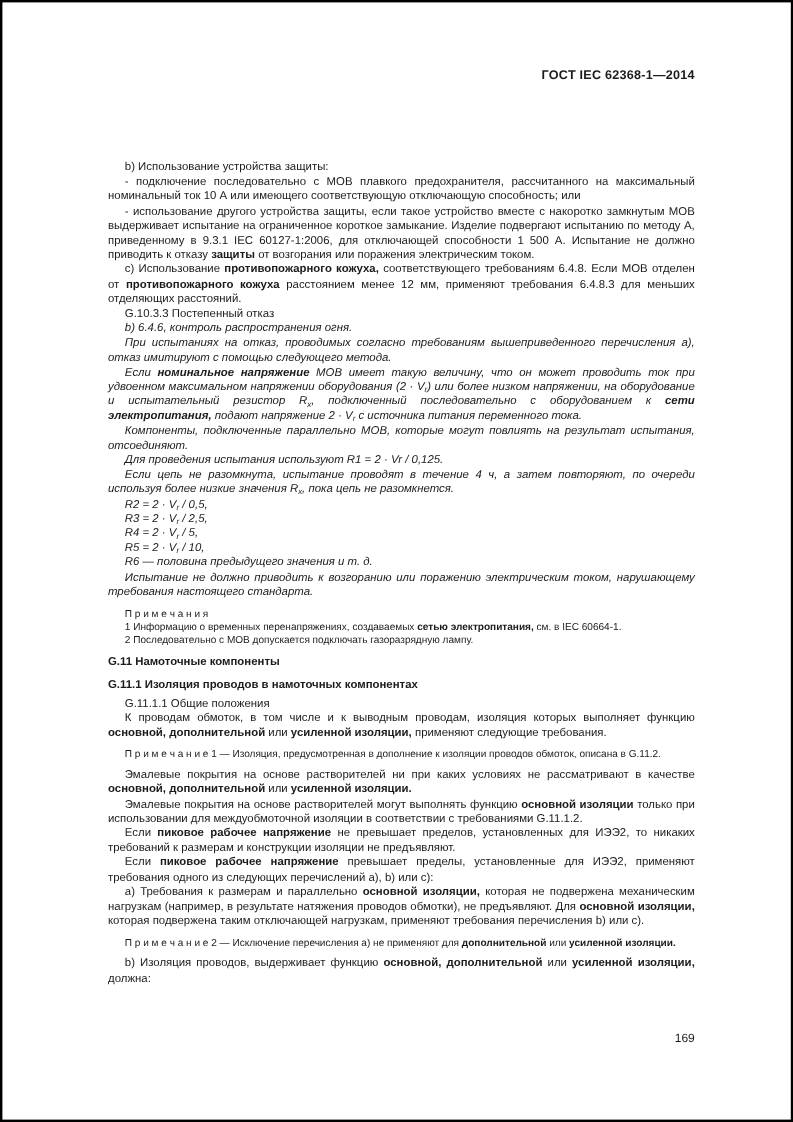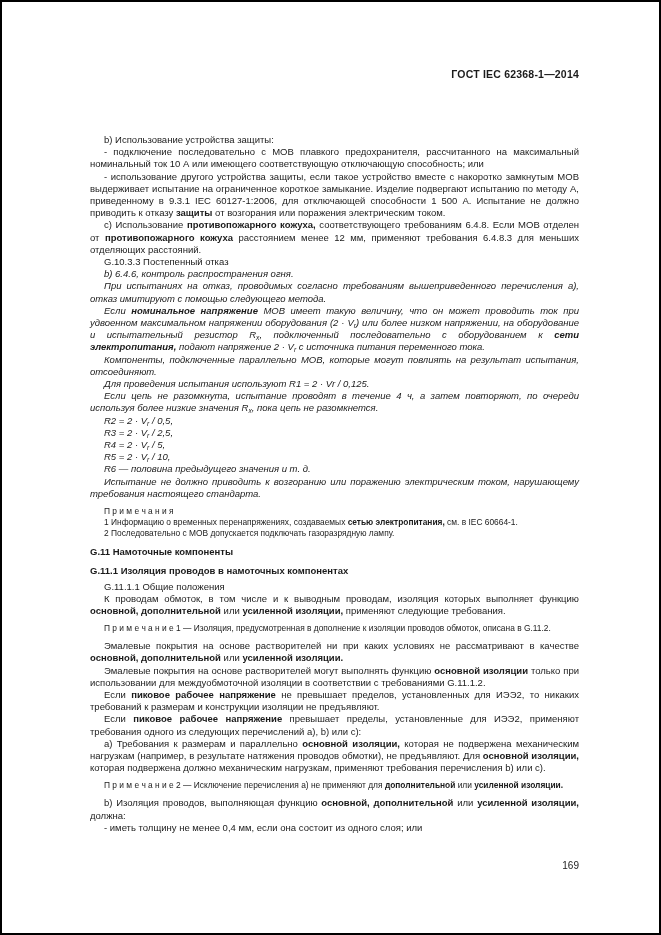--- a/index.html
+++ b/index.html
@@ -16,21 +16,20 @@
   }
   .running-head {
     position: absolute;
     top: 55px;
     left: 88px;
     width: 489px;
     text-align: right;
     font-size: 10.5px;
     font-weight: 700;
     letter-spacing: 0.2px;
-    margin-top: 11px;
   }
   .content {
     position: absolute;
     top: 92px;
     left: 88px;
     width: 489px;
     font-size: 9.5px;
     line-height: 12.2px;
     margin-top: 40px;
   }
@@ -82,20 +81,19 @@
       <p class="s-n"><span>2 Последовательно с МОВ допускается подключать газоразрядную лампу.</span></p>
       <p class="s-h"><span>G.11 Намоточные компоненты</span></p>
       <p class="s-h"><span>G.11.1 Изоляция проводов в намоточных компонентах</span></p>
       <p class="s-p"><span>G.11.1.1 Общие положения</span></p>
       <p class="s-p"><span>К проводам обмоток, в том числе и к выводным проводам, изоляция которых выполняет функцию </span><span class="b">основной, дополнительной</span><span> или </span><span class="b">усиленной изоляции,</span><span> применяют следующие требования.</span></p>
       <p class="s-ns"><span>П р и м е ч а н и е   1 —   Изоляция, предусмотренная в дополнение к изоляции проводов обмоток, описана в G.11.2.</span></p>
       <p class="s-p"><span>Эмалевые покрытия на основе растворителей ни при каких условиях не рассматривают в качестве </span><span class="b">основной, дополнительной</span><span> или </span><span class="b">усиленной изоляции.</span></p>
       <p class="s-p"><span>Эмалевые покрытия на основе растворителей могут выполнять функцию </span><span class="b">основной изоляции</span><span> только при использовании для междуобмоточной изоляции в соответствии с требованиями G.11.1.2.</span></p>
       <p class="s-p"><span>Если </span><span class="b">пиковое рабочее напряжение</span><span> не превышает пределов, установленных для ИЭЭ2, то никаких требований к размерам и конструкции изоляции не предъявляют.</span></p>
       <p class="s-p"><span>Если </span><span class="b">пиковое рабочее напряжение</span><span> превышает пределы, установленные для ИЭЭ2, применяют требования одного из следующих перечислений a), b) или c):</span></p>
-      <p class="s-p"><span>a) Требования к размерам и параллельно </span><span class="b">основной изоляции,</span><span> которая не подвержена механическим нагрузкам (например, в результате натяжения проводов обмотки), не предъявляют. Для </span><span class="b">основной изоляции,</span><span> которая подвержена должно механическим нагрузкам, применяют требования перечисления b) или c).</span></p>
+      <p class="s-p"><span>a) Требования к размерам и параллельно </span><span class="b">основной изоляции,</span><span> которая не подвержена механическим нагрузкам (например, в результате натяжения проводов обмотки), не предъявляют. Для </span><span class="b">основной изоляции,</span><span> которая подвержена таким отключающей нагрузкам, применяют требования перечисления b) или c).</span></p>
       <p class="s-ns"><span>П р и м е ч а н и е   2 —   Исключение перечисления a) не применяют для </span><span class="b">дополнительной</span><span> или </span><span class="b">усиленной изоляции.</span></p>
-      <p class="s-p"><span>b) Изоляция проводов, выполняющая функцию </span><span class="b">основной, дополнительной</span><span> или </span><span class="b">усиленной изоляции,</span><span> должна:</span></p>
-      <p class="s-p"><span>- иметь толщину не менее 0,4 мм, если она состоит из одного слоя; или</span></p>
+      <p class="s-p"><span>b) Изоляция проводов, выдерживает функцию </span><span class="b">основной, дополнительной</span><span> или </span><span class="b">усиленной изоляции,</span><span> должна:</span></p>
     </div>
 
   <div class="page-number">169</div>
 </div>
 
 </body></html>

